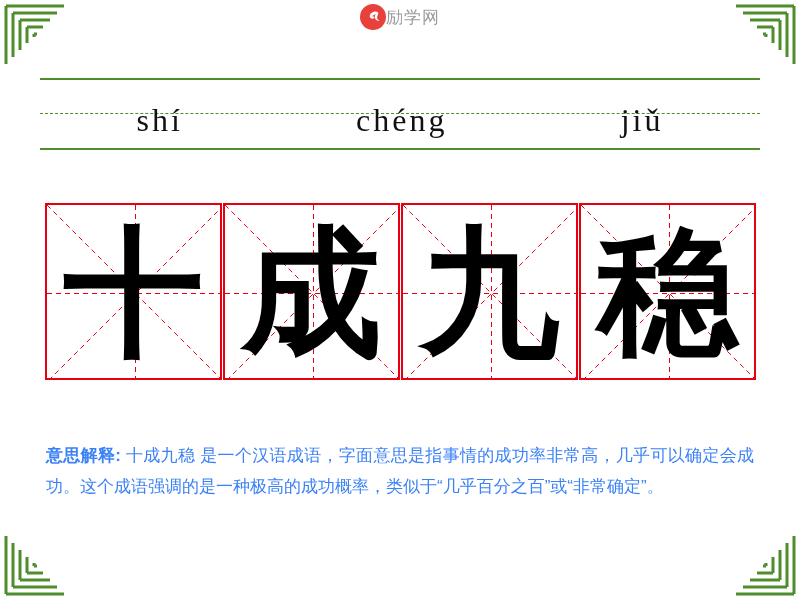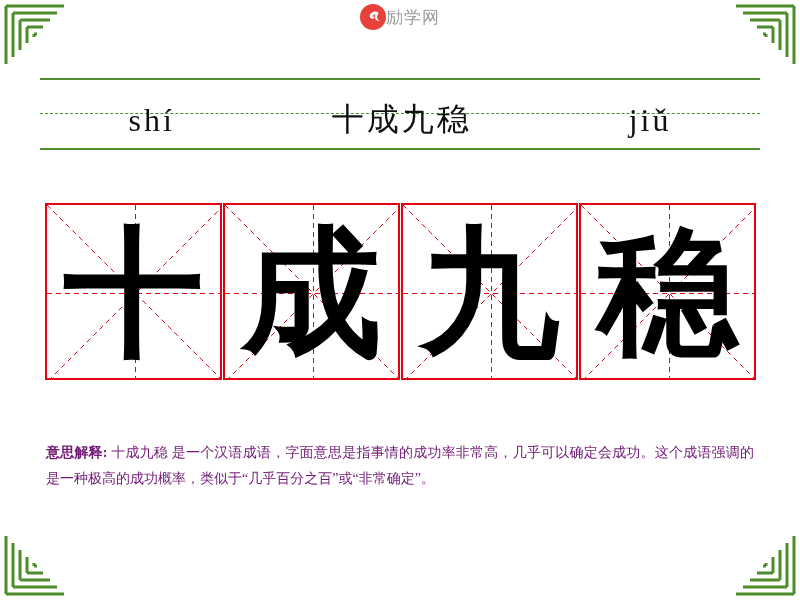--- a/index.html
+++ b/index.html
@@ -130,24 +130,24 @@
     color: #000;
     font-weight: 600;
   }
 
   
   .explain {
     position: absolute;
     left: 46px;
     right: 46px;
     top: 440px;
-    font-family: Liberation Serif, serif;
-    font-size: 14px;
+    font-family: Liberation Sans, sans-serif;
+    font-size: 17px;
     line-height: 1.85;
-    color: #701a75;
+    color: #3b82f6;
     text-align: justify;
   }
   .explain .lead {
     font-weight: bold;
   }
 </style>
 </head>
 <body>
 
 <div class="corner corner-tl">
@@ -203,21 +203,21 @@
   </span>
   <span class="logo-text">励学网</span>
 </div>
 
 <div class="pinyin-block">
   <div class="staff-line l1"></div>
   <div class="staff-line l2"></div>
   <div class="staff-line l3"></div>
   <div class="pinyin-row">
     <div class="pinyin-cell">shí</div>
-    <div class="pinyin-cell">十成九稳</div>
+    <div class="pinyin-cell">chéng</div>
     <div class="pinyin-cell">jiǔ</div>
   </div>
 </div>
 
 <div class="char-grid">
 
   <div class="char-cell">
     <svg class="grid-svg" width="177" height="177" viewBox="0 0 177 177">
       <g stroke="#e60012" stroke-width="1" stroke-dasharray="5,4" fill="none">
         <line x1="0" y1="88.5" x2="177" y2="88.5"></line>

